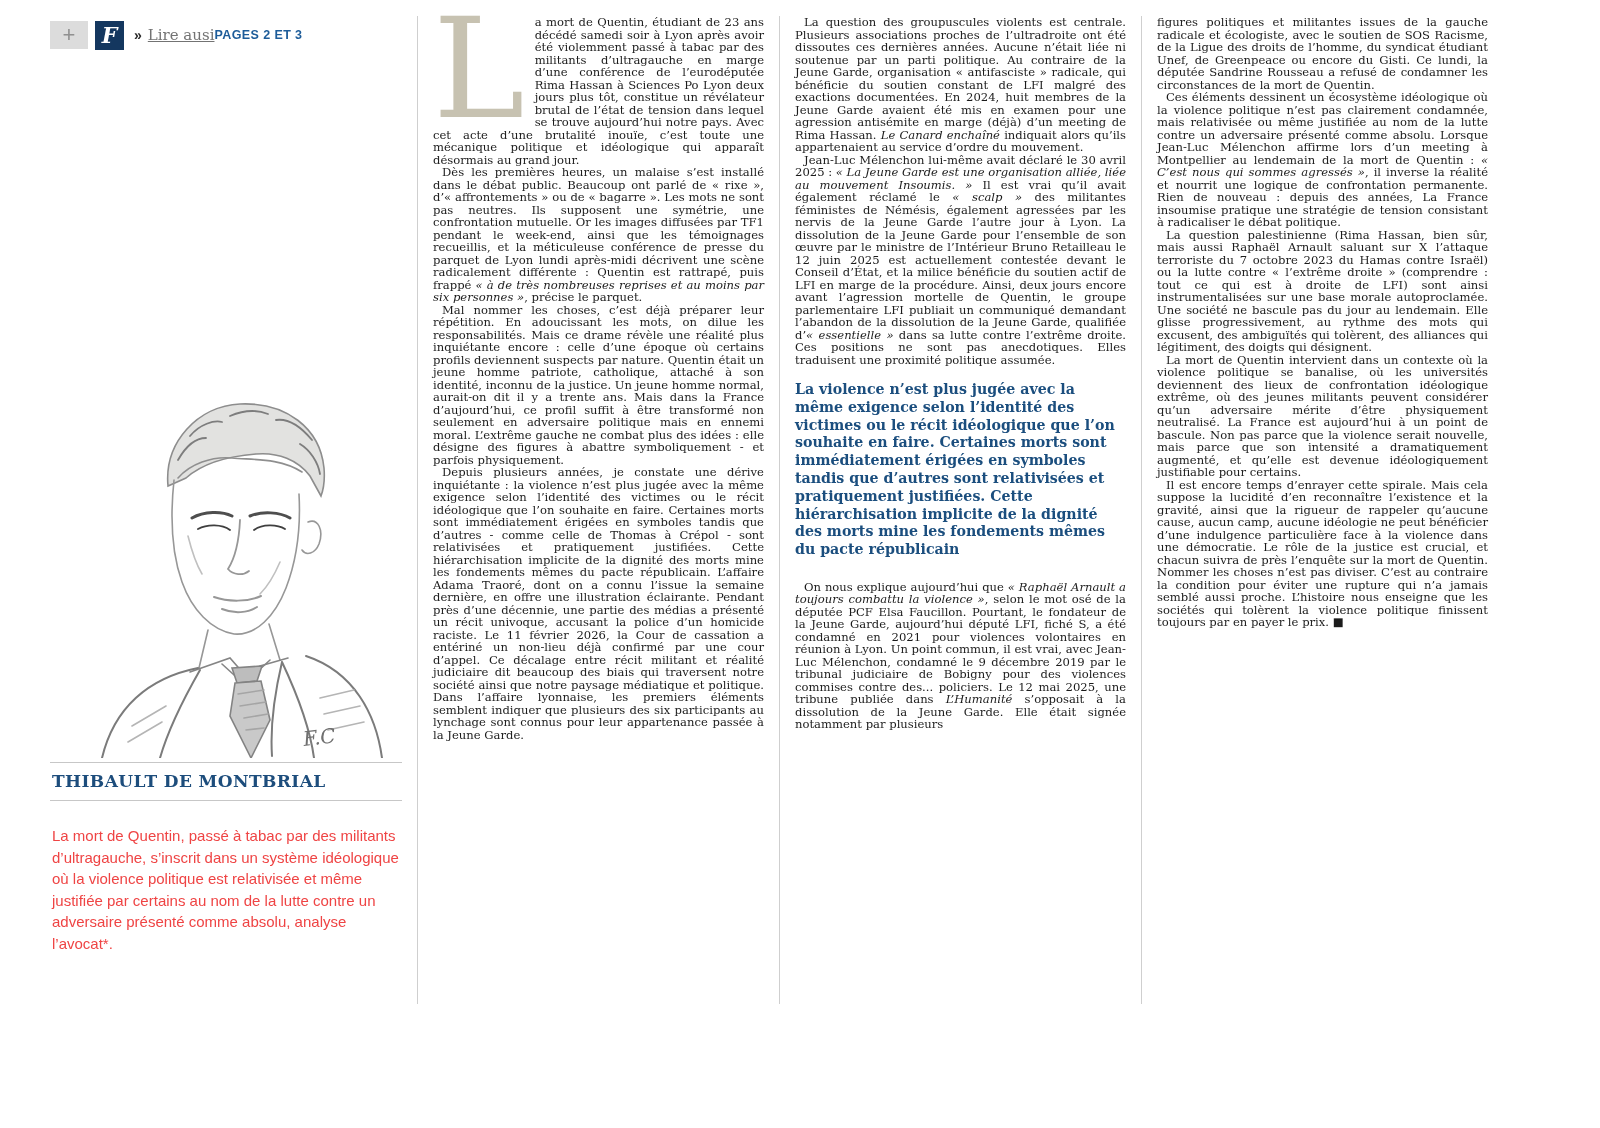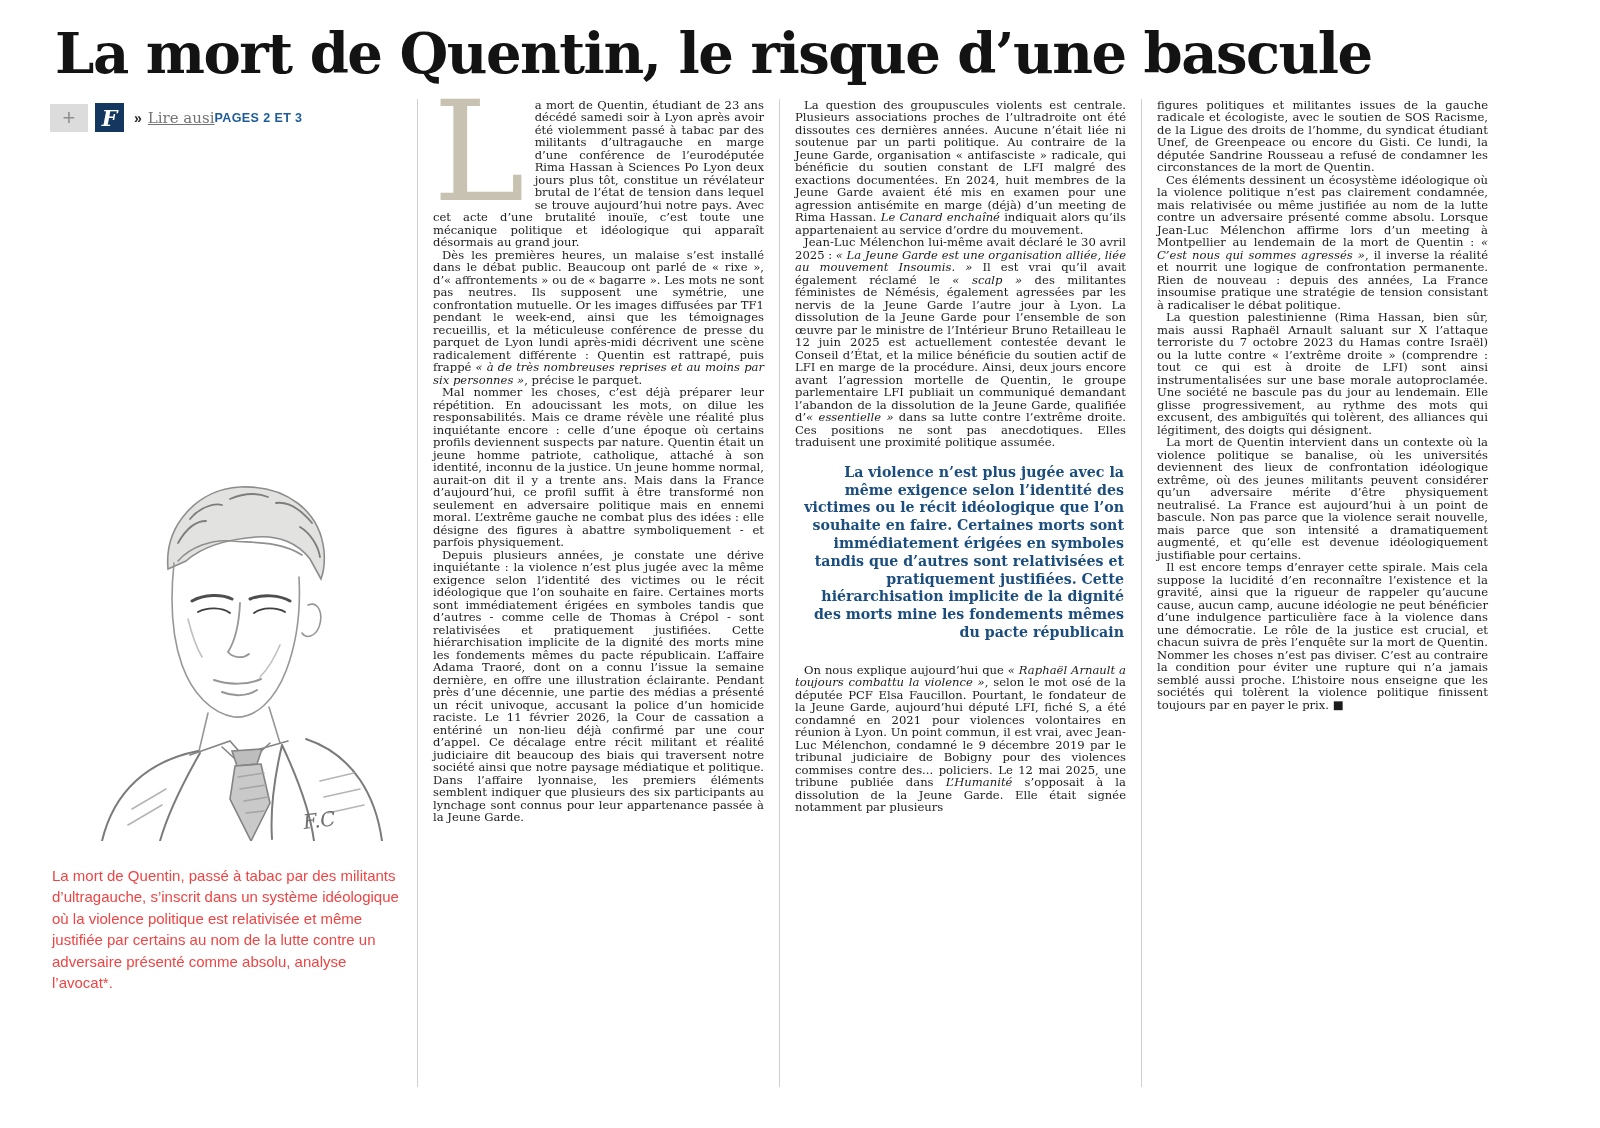--- a/index.html
+++ b/index.html
@@ -28,29 +28,28 @@
   .intro{margin:24px 0 0 2px;font:400 15px/21.5px "Liberation Sans",sans-serif;color:#ef4444;}
   
   .col{flex:0 0 331px;width:331px;margin-left:15px;padding-left:15px;border-left:1px solid #cfcfcf;
        min-height:988px;}
   .para{margin:0;font-size:11.6px;line-height:12.5px;text-align:justify;hyphens:auto;-webkit-hyphens:auto;}
   .para.ind{text-indent:9px;}
   .para em{font-style:italic;}
   .dropcap{float:left;font-family:"DejaVu Serif",serif;font-size:138px;line-height:103px;
            color:#c7c2b1;padding:2px 10px 0 0;}
   .pullquote{margin:15px 2px 22px 0;font:700 14.2px/17.8px "DejaVu Serif",serif;color:#1b4e7e;
-             text-align:right;}
+             text-align:left;}
   .footnote{margin:2px 0 0;font-style:italic;font-size:10.8px;line-height:12.6px;color:#1b1b1b;}
 </style>
 </head>
 <body>
 
 <div class="page">
 
-  <h1 class="headline">La mort de Quentin, le risque d’une bascule</h1>
 
   <div class="content">
 
     <aside class="sidebar">
       <div class="kicker">
         <span class="plusbox">+</span>
         <span class="figlogo">F</span>
         <span class="chev">»</span>
         <span class="readalso">Lire ausi</span>
         <a class="pages">PAGES 2 ET 3</a>
@@ -77,20 +76,25 @@
             <path d="M166,328 L192,324 M168,340 L194,336 M172,352 L196,348 M174,364 L192,362" stroke="#a5a5a5"></path>
             <path d="M128,304 C112,332 96,364 88,392 M30,392 C42,342 76,312 126,302" stroke="#7b7b7b" stroke-width="2"></path>
             <path d="M210,296 C226,330 238,362 242,392 M210,296 C202,330 198,360 200,390" stroke="#7b7b7b" stroke-width="2"></path>
             <path d="M234,290 C282,306 304,348 310,392" stroke="#7b7b7b" stroke-width="2"></path>
             <path d="M248,332 L282,324 M252,348 L288,340 M256,364 L292,356 M60,360 L94,340 M56,376 L90,356" stroke="#b5b5b5"></path>
           </g>
           <text x="232" y="380" transform="rotate(-7 232 380)" fill="#707070" font-size="20" font-style="italic" font-family="DejaVu Serif, serif">F.C</text>
         </svg>
       </div>
 
+      <div class="author-block">
+        <div class="rule"></div>
+        <div class="author-name">THIBAULT DE MONTBRIAL</div>
+        <div class="rule"></div>
+      </div>
 
       <p class="intro">La mort de Quentin, passé à tabac par des militants d’ultragauche, s’inscrit dans un système idéologique où la violence politique est relativisée et même justifiée par certains au nom de la lutte contre un adversaire présenté comme absolu, analyse l’avocat*.</p>
     </aside>
 
     <div class="col" lang="fr">
         <p class="para"><span class="dropcap">L</span><span>a mort de Quentin, étudiant de 23 ans décédé samedi soir à Lyon après avoir été violemment passé à tabac par des militants d’ultragauche en marge d’une conférence de l’eurodéputée Rima Hassan à Sciences Po Lyon deux jours plus tôt, constitue un révélateur brutal de l’état de tension dans lequel se trouve aujourd’hui notre pays. Avec cet acte d’une brutalité inouïe, c’est toute une mécanique politique et idéologique qui apparaît désormais au grand jour.</span></p>
         <p class="para ind"><span>Dès les premières heures, un malaise s’est installé dans le débat public. Beaucoup ont parlé de « rixe », d’« affrontements » ou de « bagarre ». Les mots ne sont pas neutres. Ils supposent une symétrie, une confrontation mutuelle. Or les images diffusées par TF1 pendant le week-end, ainsi que les témoignages recueillis, et la méticuleuse conférence de presse du parquet de Lyon lundi après-midi décrivent une scène radicalement différente : Quentin est rattrapé, puis frappé </span><em>« à de très nombreuses reprises et au moins par six personnes »</em><span>, précise le parquet.</span></p>
         <p class="para ind"><span>Mal nommer les choses, c’est déjà préparer leur répétition. En adoucissant les mots, on dilue les responsabilités. Mais ce drame révèle une réalité plus inquiétante encore : celle d’une époque où certains profils deviennent suspects par nature. Quentin était un jeune homme patriote, catholique, attaché à son identité, inconnu de la justice. Un jeune homme normal, aurait-on dit il y a trente ans. Mais dans la France d’aujourd’hui, ce profil suffit à être transformé non seulement en adversaire politique mais en ennemi moral. L’extrême gauche ne combat plus des idées : elle désigne des figures à abattre symboliquement - et parfois physiquement.</span></p>
         <p class="para ind"><span>Depuis plusieurs années, je constate une dérive inquiétante : la violence n’est plus jugée avec la même exigence selon l’identité des victimes ou le récit idéologique que l’on souhaite en faire. Certaines morts sont immédiatement érigées en symboles tandis que d’autres - comme celle de Thomas à Crépol - sont relativisées et pratiquement justifiées. Cette hiérarchisation implicite de la dignité des morts mine les fondements mêmes du pacte républicain. L’affaire Adama Traoré, dont on a connu l’issue la semaine dernière, en offre une illustration éclairante. Pendant près d’une décennie, une partie des médias a présenté un récit univoque, accusant la police d’un homicide raciste. Le 11 février 2026, la Cour de cassation a entériné un non-lieu déjà confirmé par une cour d’appel. Ce décalage entre récit militant et réalité judiciaire dit beaucoup des biais qui traversent notre société ainsi que notre paysage médiatique et politique. Dans l’affaire lyonnaise, les premiers éléments semblent indiquer que plusieurs des six participants au lynchage sont connus pour leur appartenance passée à la Jeune Garde.</span></p>
       </div>

